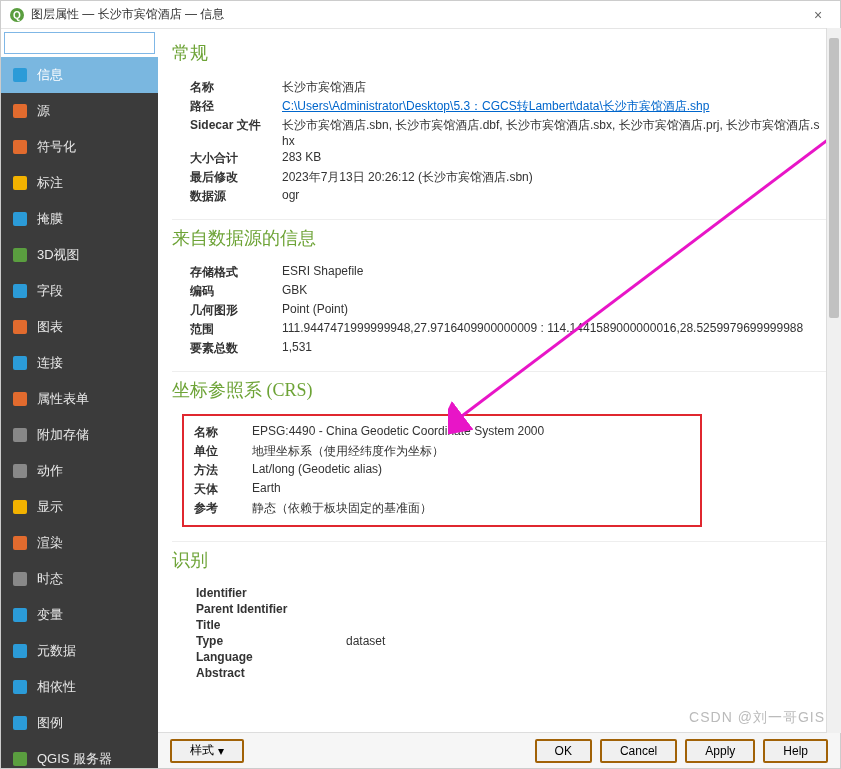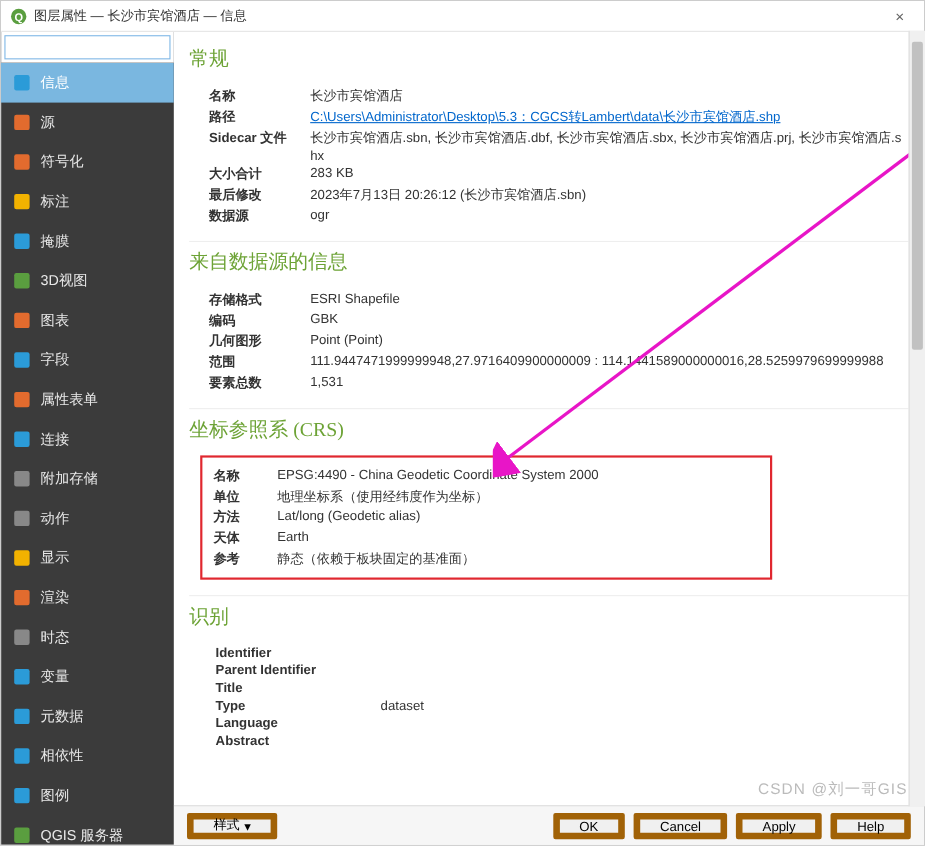--- a/index.html
+++ b/index.html
@@ -26,21 +26,21 @@
 .kv dt { font-weight: bold; }
 .kv dd { padding-left: 6px; word-break: break-all; }
 .kv a { color: #0066cc; text-decoration: underline; }
 .crs-box { border: 2px solid #e0272f; padding: 8px 10px; margin: 2px 0 14px 10px; width: 520px; }
 .crs-box .kv { margin: 0; grid-template-columns: 52px 1fr; }
 .ident { margin: 4px 0 10px 24px; }
 .ident dt { font-weight: bold; float:left; width:150px; }
 .ident dd { margin-left:79px; min-height:16px; }
 .footer { height: 36px; border-top: 1px solid #ddd; display: flex; align-items: center; padding: 0 12px; gap: 8px; background: #f6f6f6; }
 .footer .spacer { flex: 1; }
-.btn { height: 24px; padding: 0 18px; background: #f0f0f0; border: 6px solid #a16207; font-size: 12px; cursor: pointer; border-radius:2px; display:flex; align-items:center; gap:4px; }
+.btn { height: 24px; padding: 0 18px; background: #f0f0f0; border: 2px solid #a16207; font-size: 12px; cursor: pointer; border-radius:2px; display:flex; align-items:center; gap:4px; }
 .arrow { position: absolute; pointer-events: none; }
 .scrollbar-r { position:absolute; right:0; top:28px; bottom:36px; width:15px; background:#f0f0f0; border-left:1px solid #ddd; }
 .scrollbar-r .thumb { position:absolute; left:2px; right:2px; top:10px; height:280px; background:#c1c1c1; border-radius:2px; }
 .watermark { position:absolute; right:16px; bottom:42px; color:#bbb; font-size:14px; letter-spacing:1px; pointer-events:none; }
 </style>
 </head>
 <body>
 
 <div class="window">
   <div class="titlebar">
@@ -101,48 +101,48 @@
             <span class="icon">
               <svg width="18" height="18">
                 <rect x="2" y="2" width="14" height="14" rx="2" fill="#5a9e3f"></rect>
               </svg>
             </span>
             <span class="label">3D视图</span>
           </div>
           <div class="nav-item">
             <span class="icon">
               <svg width="18" height="18">
+                <rect x="2" y="2" width="14" height="14" rx="2" fill="#2b9bd8"></rect>
+              </svg>
+            </span>
+            <span class="label">字段</span>
+          </div>
+          <div class="nav-item">
+            <span class="icon">
+              <svg width="18" height="18">
                 <rect x="2" y="2" width="14" height="14" rx="2" fill="#e26b2e"></rect>
               </svg>
             </span>
             <span class="label">图表</span>
           </div>
           <div class="nav-item">
             <span class="icon">
               <svg width="18" height="18">
                 <rect x="2" y="2" width="14" height="14" rx="2" fill="#2b9bd8"></rect>
               </svg>
             </span>
-            <span class="label">字段</span>
+            <span class="label">连接</span>
           </div>
           <div class="nav-item">
             <span class="icon">
               <svg width="18" height="18">
                 <rect x="2" y="2" width="14" height="14" rx="2" fill="#e26b2e"></rect>
               </svg>
             </span>
             <span class="label">属性表单</span>
-          </div>
-          <div class="nav-item">
-            <span class="icon">
-              <svg width="18" height="18">
-                <rect x="2" y="2" width="14" height="14" rx="2" fill="#2b9bd8"></rect>
-              </svg>
-            </span>
-            <span class="label">连接</span>
           </div>
           <div class="nav-item">
             <span class="icon">
               <svg width="18" height="18">
                 <rect x="2" y="2" width="14" height="14" rx="2" fill="#888"></rect>
               </svg>
             </span>
             <span class="label">附加存储</span>
           </div>
           <div class="nav-item">

